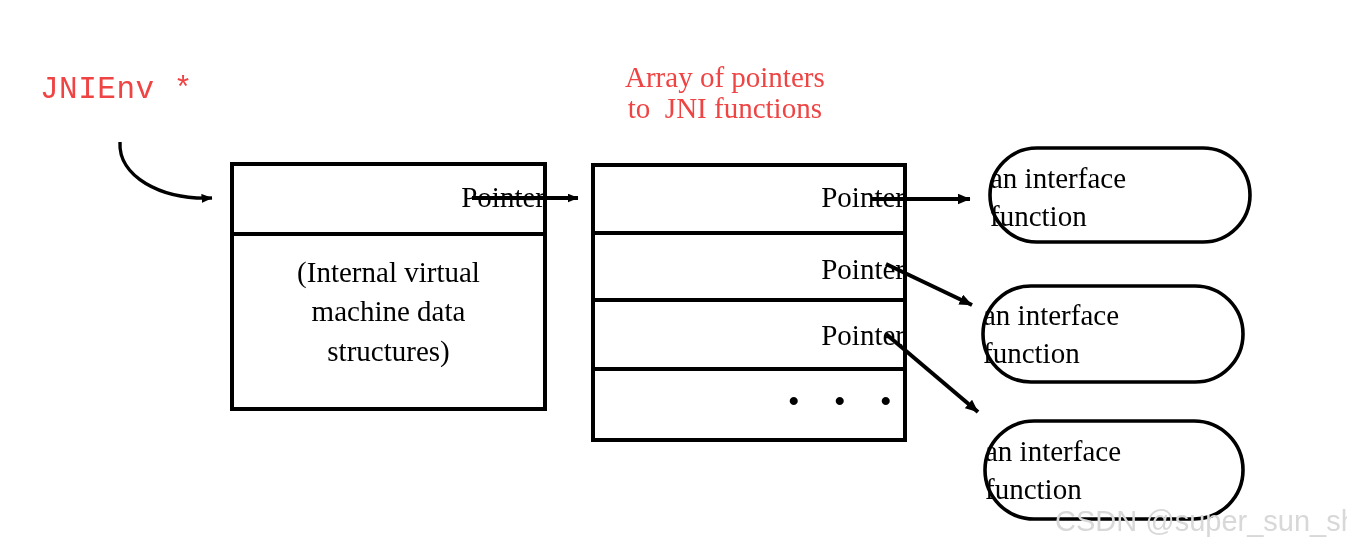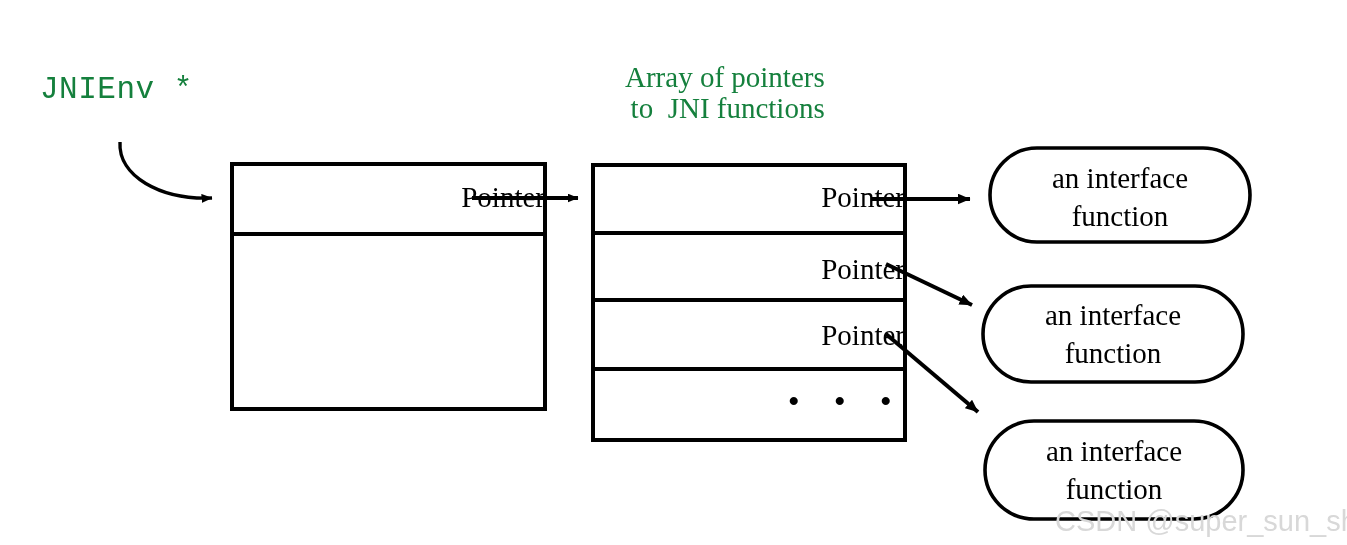--- a/index.html
+++ b/index.html
@@ -18,38 +18,38 @@
   }
   #diagram-svg {
     position: absolute;
     left: 0;
     top: 0;
     width: 1347px;
     height: 545px;
   }
   .lbl {
     position: absolute;
-    color: #15803d;
+    color: #ef4444;
     white-space: pre;
     line-height: 1.06;
   }
   .serif { font-family: "Liberation Serif", serif; }
   .mono  { font-family: "Liberation Mono", monospace; }
 
   #jnienv-label {
     left: 40px;
     top: 74px;
     font-size: 31px;
     letter-spacing: 0.5px;
   }
   #array-caption {
     left: 625px;
     top: 62px;
     font-size: 29px;
-    text-align: right;
+    text-align: center;
   }
   .cell-label {
     position: absolute;
     width: 312px;
     text-align: right;
     font-size: 29px;
     white-space: pre;
   }
   #env-pointer-label { left: 232px; top: 181px; width: 313px; }
   #env-internal-label {
@@ -59,21 +59,20 @@
   #arr-p0-label { left: 593px; top: 181px; }
   #arr-p1-label { left: 593px; top: 253px; }
   #arr-p2-label { left: 593px; top: 319px; }
   #arr-dots-label {
     left: 593px; top: 384px; width: 312px;
     font-size: 30px; letter-spacing: 14px; text-indent: 14px;
     font-weight: bold;
   }
   .pill-label {
     position: absolute;
-    text-align: center;
     font-size: 29px;
     line-height: 1.3;
     white-space: pre;
     font-family: Liberation Serif, serif;
   }
   #pill0-label { left: 990px; top: 160px; width: 260px; }
   #pill1-label { left: 983px; top: 297px; width: 260px; }
   #pill2-label { left: 985px; top: 433px; width: 258px; }
 
   #watermark {
@@ -124,20 +123,23 @@
     <rect x="985" y="421" width="258" height="98" rx="49" ry="49" fill="#ffffff" stroke="#000000" stroke-width="3.6"></rect>
   </svg>
 
   <div class="lbl mono" id="jnienv-label">JNIEnv *</div>
 
   <div class="lbl serif" id="array-caption">Array of pointers
 to  JNI functions</div>
 
   <div class="cell-label serif" id="env-pointer-label">Pointer</div>
 
+  <div class="cell-label serif" id="env-internal-label">(Internal virtual
+machine data
+structures)</div>
 
   <div class="cell-label serif" id="arr-p0-label">Pointer</div>
 
   <div class="cell-label serif" id="arr-p1-label">Pointer</div>
 
   <div class="cell-label serif" id="arr-p2-label">Pointer</div>
 
   <div class="cell-label serif" id="arr-dots-label">• • •</div>
 
   <div class="pill-label serif" id="pill0-label">an interface

